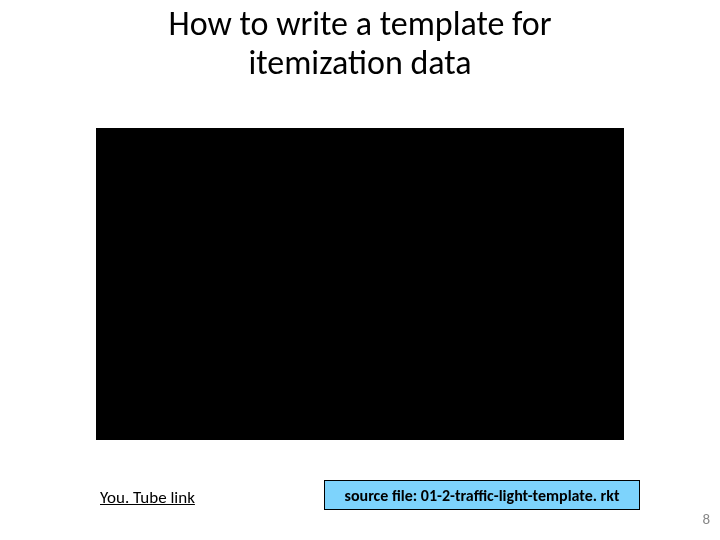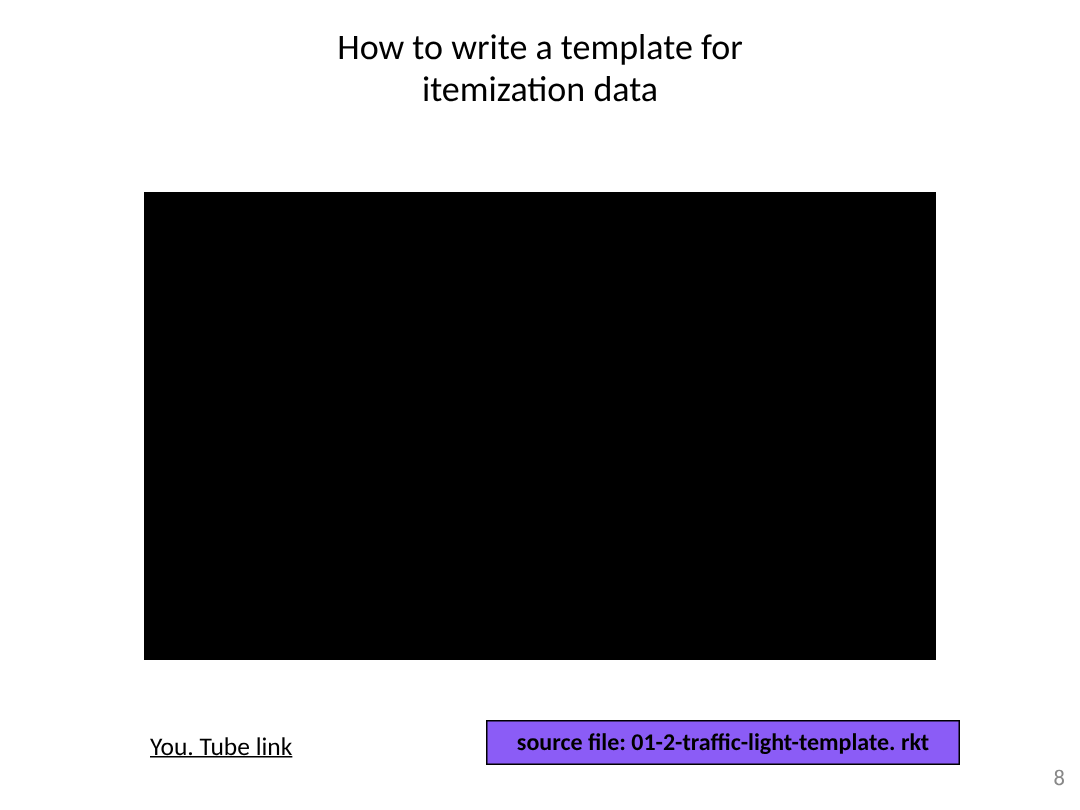--- a/index.html
+++ b/index.html
@@ -5,25 +5,25 @@
   * { box-sizing: border-box; margin: 0; padding: 0; }
   html, body { width: 720px; height: 540px; }
   body {
     background: #ffffff;
     font-family: Calibri, "Segoe UI", Arial, sans-serif;
     position: relative;
     color: #000;
   }
   .title {
     position: absolute;
-    top: 18px;
+    top: 4px;
     left: 0;
     width: 720px;
     text-align: center;
-    font-size: 24px;
+    font-size: 34px;
     line-height: 1.15;
     font-weight: 400;
     color: #000;
     white-space: pre-line;
   }
   .video-box {
     position: absolute;
     left: 96px;
     top: 128px;
     width: 528px;
@@ -46,21 +46,21 @@
     top: 480px;
     width: 316px;
     height: 30px;
     border: 1px solid #000;
     display: flex;
     align-items: center;
     justify-content: center;
     font-size: 16px;
     font-weight: 700;
     color: #000;
-    background: #8b5cf6;
+    background: #7dd3fc;
   }
   .page-number {
     position: absolute;
     right: 10px;
     bottom: 12px;
     font-size: 15px;
     color: #888888;
   }
 </style>
 </head>

